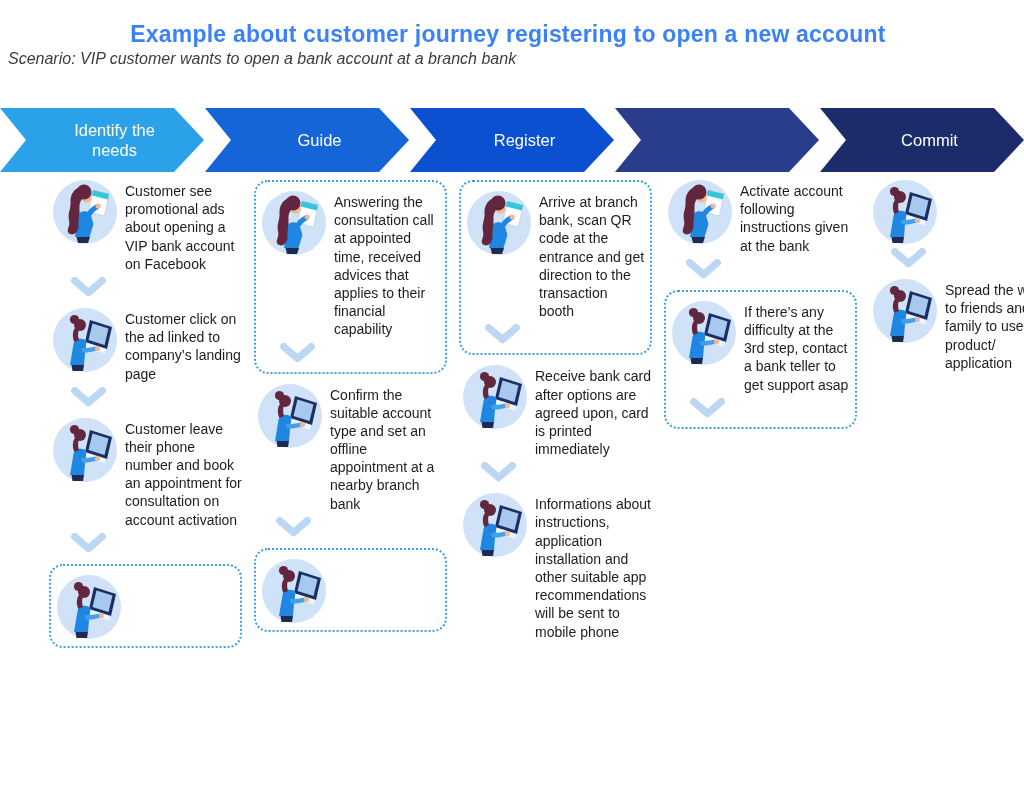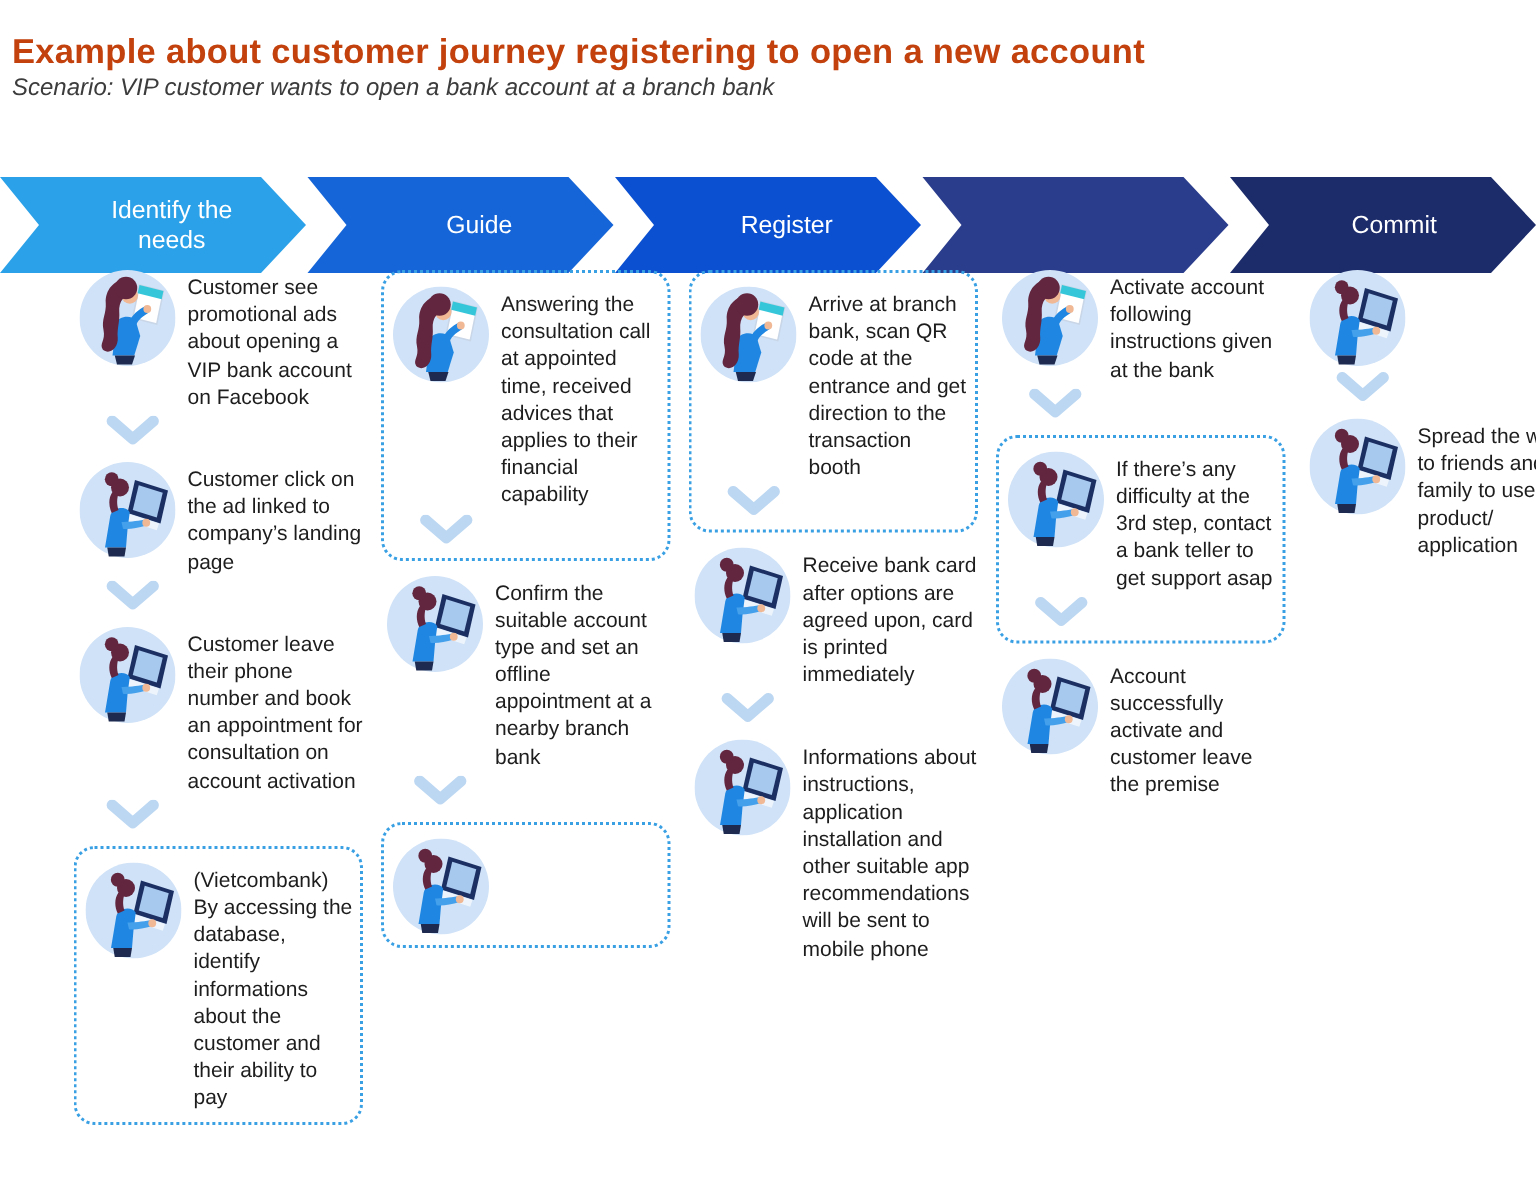--- a/index.html
+++ b/index.html
@@ -2,27 +2,27 @@
 <html><head>
 <meta charset="utf-8">
 <style>
   html,body{margin:0;padding:0;}
   body{
     width:1024px;height:788px;background:#ffffff;overflow:hidden;position:relative;
     font-family:"Liberation Sans","DejaVu Sans",sans-serif;
   }
   .page-title{
     position:absolute;left:8px;top:6px;width:1000px;
-    font-size:23px;font-weight:700;color:#c2410c;letter-spacing:.2px;
+    font-size:23px;font-weight:700;color:#3b82f6;letter-spacing:.2px;text-align:center;
   }
   .subtitle{
     position:absolute;left:8px;top:50px;width:1000px;
     font-size:16px;color:#3c3c3c;font-style:italic;
   }
-  .stage-bar{position:absolute;left:0;top:118px;width:1024px;height:64px;}
+  .stage-bar{position:absolute;left:0;top:108px;width:1024px;height:64px;}
   .stage-bar svg{position:absolute;left:0;top:0;}
   .stage-label{
     position:absolute;top:0;height:64px;width:205px;box-sizing:border-box;
     padding:0 40px;display:flex;align-items:center;justify-content:center;
     text-align:center;color:#ffffff;font-size:16.5px;line-height:1.22;
   }
   .cols{
     position:absolute;left:0;top:180px;width:1024px;
     display:grid;grid-template-columns:205px 205px 205px 205px 204px;margin-left:47px;
   }
@@ -132,21 +132,20 @@
     <div class="chev"><svg>
           <use href="#sym-chev"></use>
         </svg></div>
     <div class="boxed">
       <div class="step">
         <span class="icon-cell">
             <svg>
               <use href="#sym-tablet"></use>
             </svg>
           </span>
-        <p class="step-text">(Vietcombank) By accessing the database, identify informations about the customer and their ability to pay</p>
       </div>
     </div>
   </div>
 
   <div class="col">
     <div class="boxed">
       <div class="step">
         <span class="icon-cell">
             <svg>
               <use href="#sym-paper"></use>
@@ -233,28 +232,20 @@
             <svg>
               <use href="#sym-tablet"></use>
             </svg>
           </span>
         <p class="step-text">If there’s any difficulty at the 3rd step, contact a bank teller to get support asap</p>
       </div>
       <div class="chev"><svg>
             <use href="#sym-chev"></use>
           </svg></div>
     </div>
-    <div class="step">
-      <span class="icon-cell">
-          <svg>
-            <use href="#sym-tablet"></use>
-          </svg>
-        </span>
-      <p class="step-text">Account successfully activate and customer leave the premise</p>
-    </div>
   </div>
 
   <div class="col">
     <div class="step">
       <span class="icon-cell">
           <svg>
             <use href="#sym-tablet"></use>
           </svg>
         </span>
     </div>

